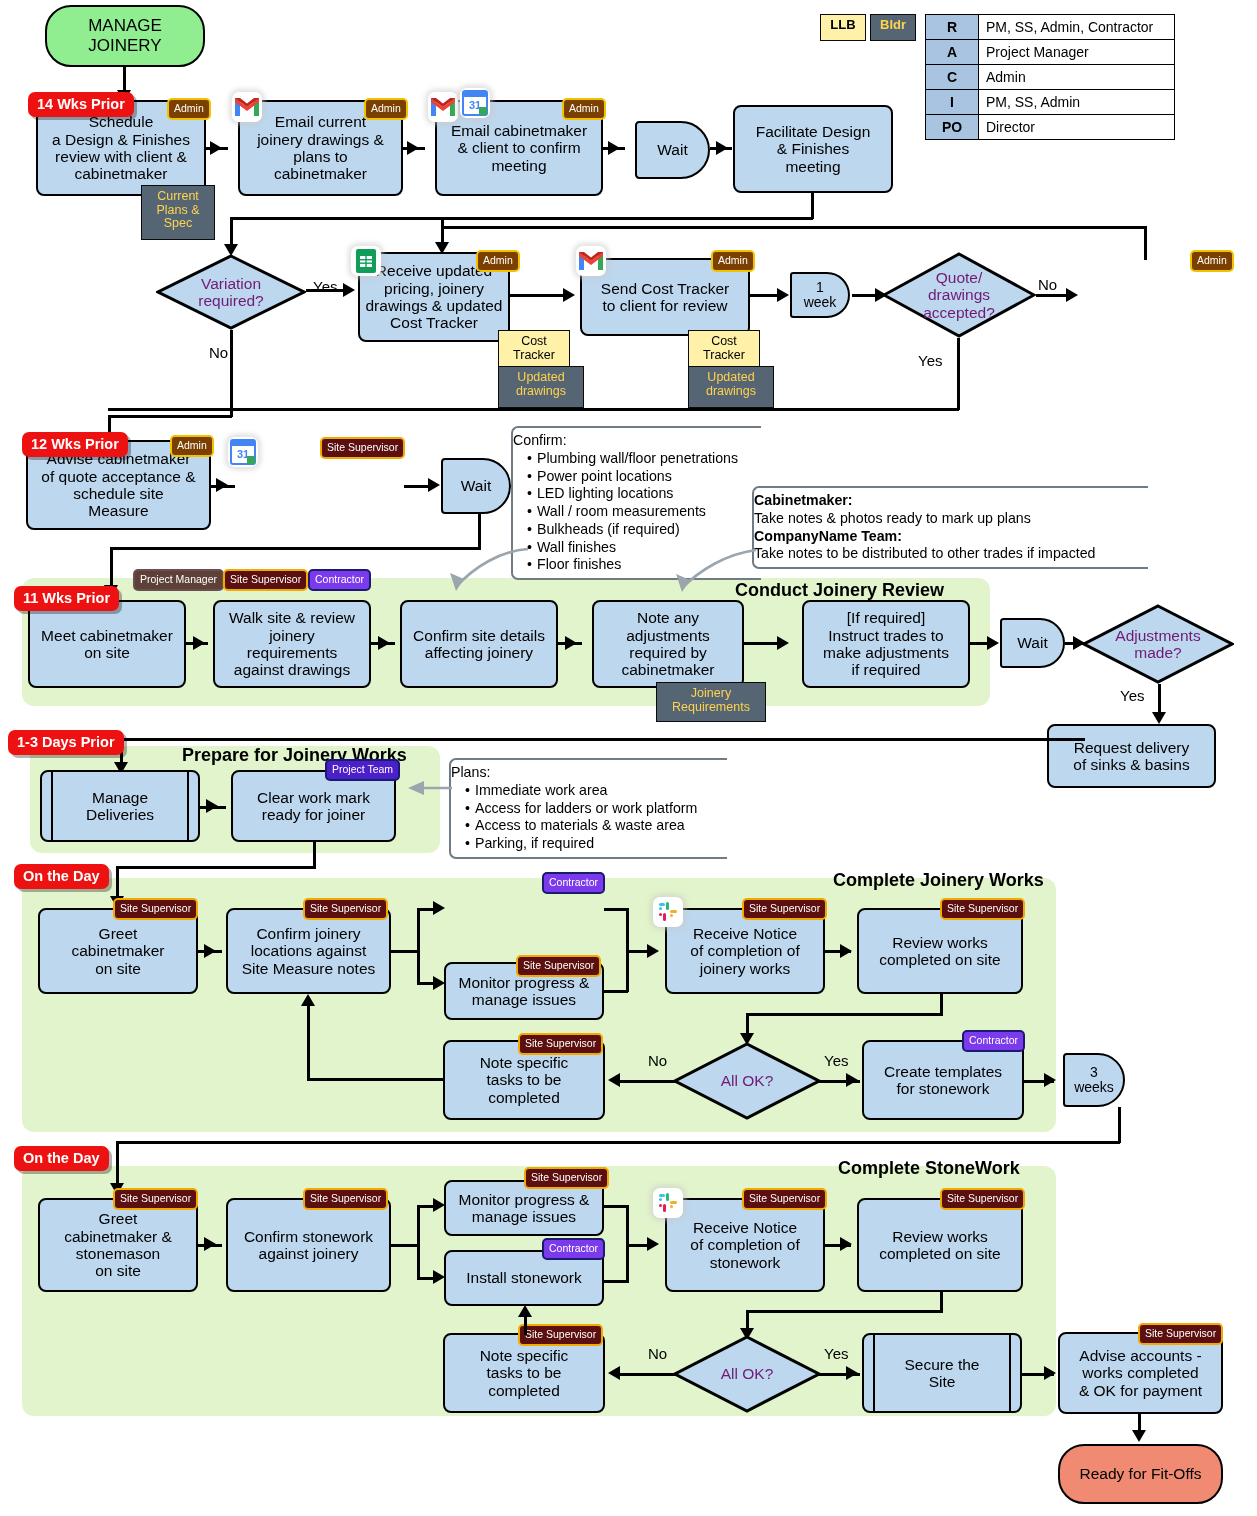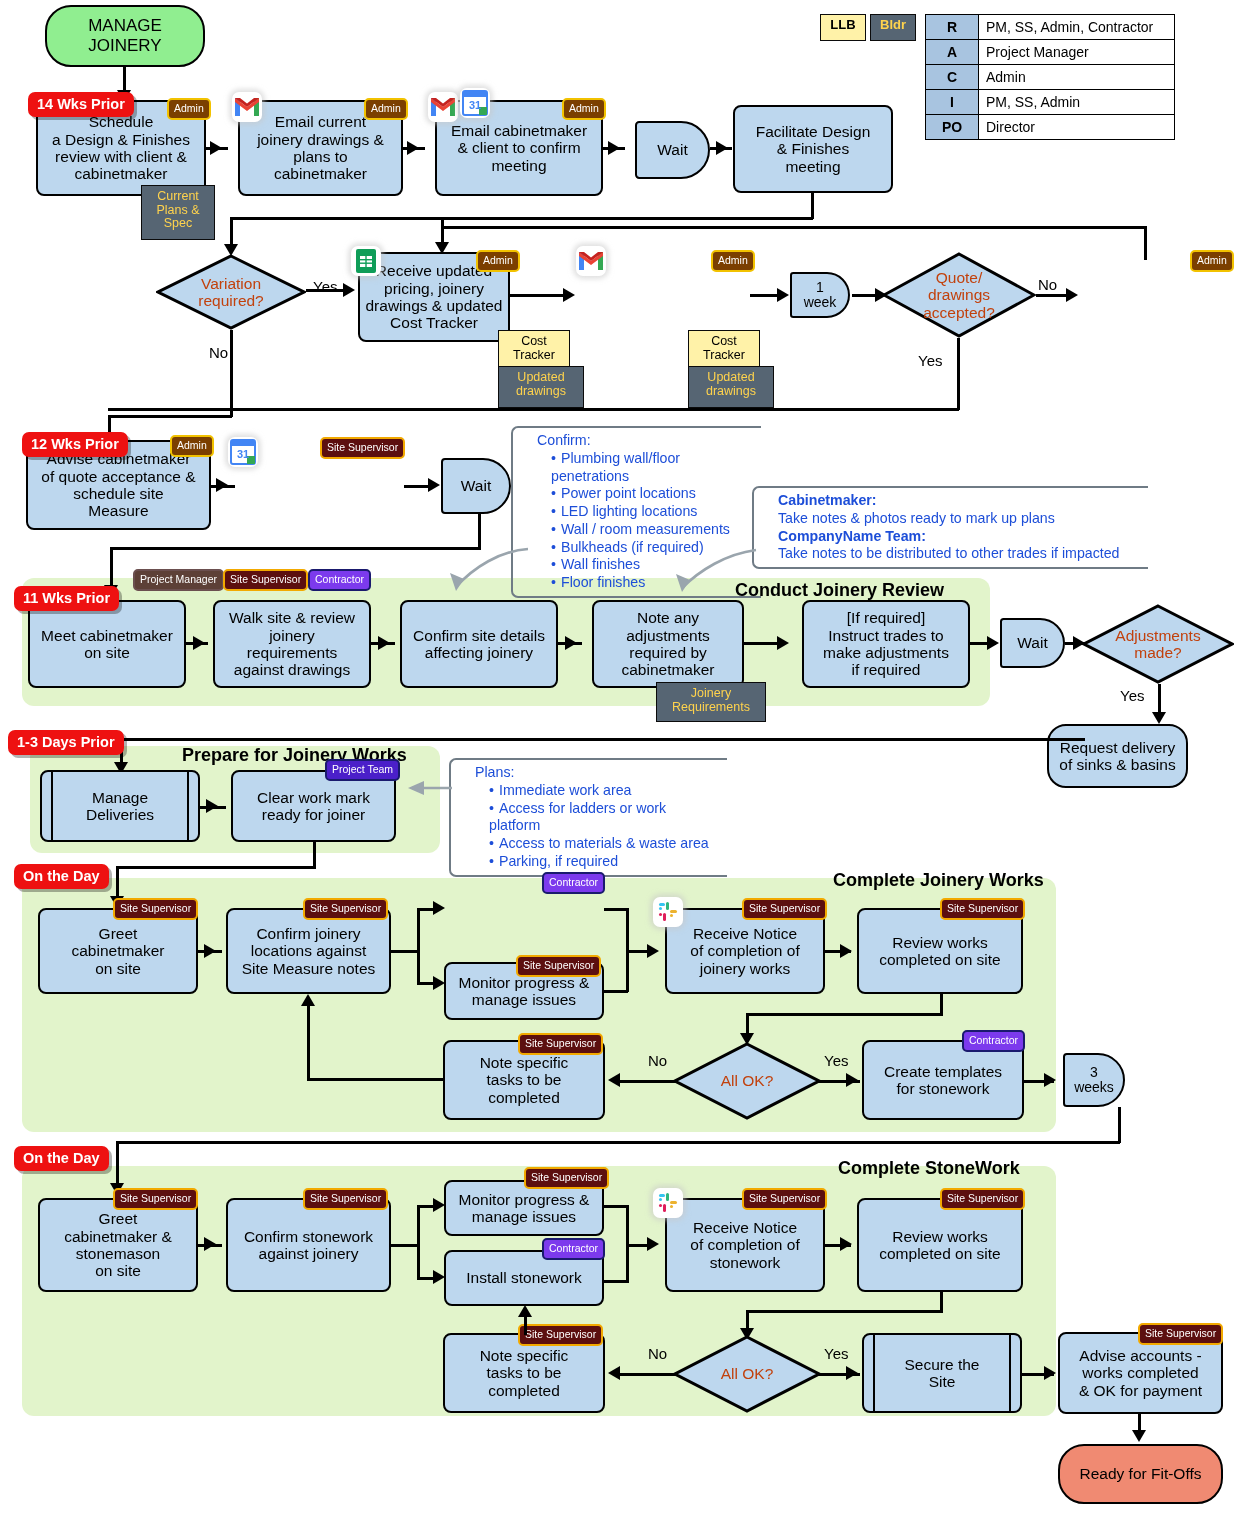--- a/index.html
+++ b/index.html
@@ -13,21 +13,21 @@
 
   .terminator{position:absolute;box-sizing:border-box;border:2.5px solid #000;border-radius:26px;
         display:flex;align-items:center;justify-content:center;text-align:center;line-height:1.15;}
   .t-green{background:#90ee90;font-size:17px;}
   .t-red{background:#f08a72;font-size:15.5px;}
 
   
   .diamond{position:absolute;}
   .diamond .dshape{position:absolute;inset:0;}
   .diamond .dlabel{position:absolute;inset:0;display:flex;align-items:center;justify-content:center;
-        text-align:center;font-size:15.5px;line-height:1.12;color:#c2410c;}
+        text-align:center;font-size:15.5px;line-height:1.12;color:#701a75;}
 
   
   .delay{position:absolute;box-sizing:border-box;background:#bdd7ee;border:2.5px solid #000;
         border-radius:6px 42px 42px 6px;display:flex;align-items:center;justify-content:center;
         text-align:center;font-size:15.5px;line-height:1.05;}
 
   
   .predef{position:absolute;box-sizing:border-box;background:#bdd7ee;border:2.5px solid #000;
         border-radius:8px;display:flex;align-items:center;justify-content:center;text-align:center;
         font-size:15.5px;line-height:1.12;}
@@ -55,22 +55,22 @@
         box-shadow:3px 3px 0 rgba(0,0,0,.30);}
 
   
   .sticky{position:absolute;box-sizing:border-box;font-size:12.5px;line-height:1.08;text-align:center;
         padding:4px 5px 10px 5px;white-space:pre-line;}
   .sticky-y{background:#fff2a8;color:#000;border:1.5px solid #0b0b0b;}
   .sticky-g{background:#566573;color:#ffd34d;border:1.5px solid #0b0b0b;}
 
   
   .callout{position:absolute;box-sizing:border-box;border:2px solid #6f7b85;border-right:none;
-        border-radius:7px 0 0 7px;padding:4px 6px 4px 24px;font-size:14.2px;line-height:1.25;
-        color:#1d4ed8;background:transparent;}
+        border-radius:7px 0 0 7px;padding:4px 6px 4px 0;font-size:14.2px;line-height:1.25;
+        color:#000000;background:transparent;}
   .callout b{font-weight:bold;}
   .callout ul{margin:0;padding-left:14px;list-style:none;}
   .callout li:before{content:"\2022";margin-right:5px;}
 
   
   .raci{position:absolute;border-collapse:collapse;font-size:14px;background:#fff;}
   .raci td{border:1.5px solid #000;padding:2px 7px;height:20px;}
   .raci td.k{background:#a8c4e0;font-weight:bold;text-align:center;width:38px;}
   .raci td.v{text-align:left;}
 
@@ -254,20 +254,22 @@
   <div class="arw arw-d" style="left:435px;top:242px;"></div>
 
   <div class="sticky sticky-y" style="left:498px;top:330px;width:72px;height:42px;">Cost
 Tracker</div>
   <div class="sticky sticky-g" style="left:498px;top:366px;width:86px;height:42px;">Updated
 drawings</div>
 
   <div class="ln lnh" style="left:510px;top:294px;width:60px;"></div>
   <div class="arw arw-r" style="left:563px;top:288px;"></div>
 
+  <div class="node" style="left:580px;top:258px;width:170px;height:78px;white-space:pre-line;">Send Cost Tracker
+to client for review</div>
   <div class="badge b-admin" style="left:711px;top:250px;">Admin</div>
   <div class="appicon" style="left:576px;top:246px;">
     <svg width="24" height="18" viewBox="0 0 24 18">
         <rect x="0" y="0" width="5" height="18" fill="#4285f4"></rect>
         <rect x="19" y="0" width="5" height="18" fill="#34a853"></rect>
         <path d="M0 0 L12 9 L24 0 L24 4 L12 13 L0 4 Z" fill="#ea4335"></path>
         <path d="M0 0 L12 9 L24 0 L19 0 L12 5.5 L5 0 Z" fill="#c5221f"></path>
       </svg>
   </div>
 
@@ -417,21 +419,21 @@
     <svg class="dshape" viewBox="0 0 152 80" preserveAspectRatio="none">
         <polygon points="76,2 150,40 76,78 2,40" fill="#bdd7ee" stroke="#000" stroke-width="3"></polygon>
       </svg>
     <div class="dlabel" style="white-space:pre-line;">Adjustments
 made?</div>
   </div>
   <div class="elabel" style="left:1120px;top:687px;">Yes</div>
   <div class="ln lnv" style="left:1158px;top:684px;height:34px;"></div>
   <div class="arw arw-d" style="left:1152px;top:712px;"></div>
 
-  <div class="node" style="left:1047px;top:724px;width:141px;height:64px;white-space:pre-line;border-radius:19px;">Request delivery
+  <div class="node" style="left:1047px;top:724px;width:169px;height:64px;white-space:pre-line;">Request delivery
 of sinks &amp; basins</div>
 
   <div class="ln lnh" style="left:120px;top:738px;width:965px;"></div>
   <div class="ln lnv" style="left:120px;top:738px;height:28px;"></div>
   <div class="arw arw-d" style="left:114px;top:762px;"></div>
 
   <div class="predef" style="left:40px;top:770px;width:160px;height:72px;white-space:pre-line;">Manage
 Deliveries</div>
   <div class="flag" style="left:8px;top:730px;">1-3 Days Prior</div>
 

